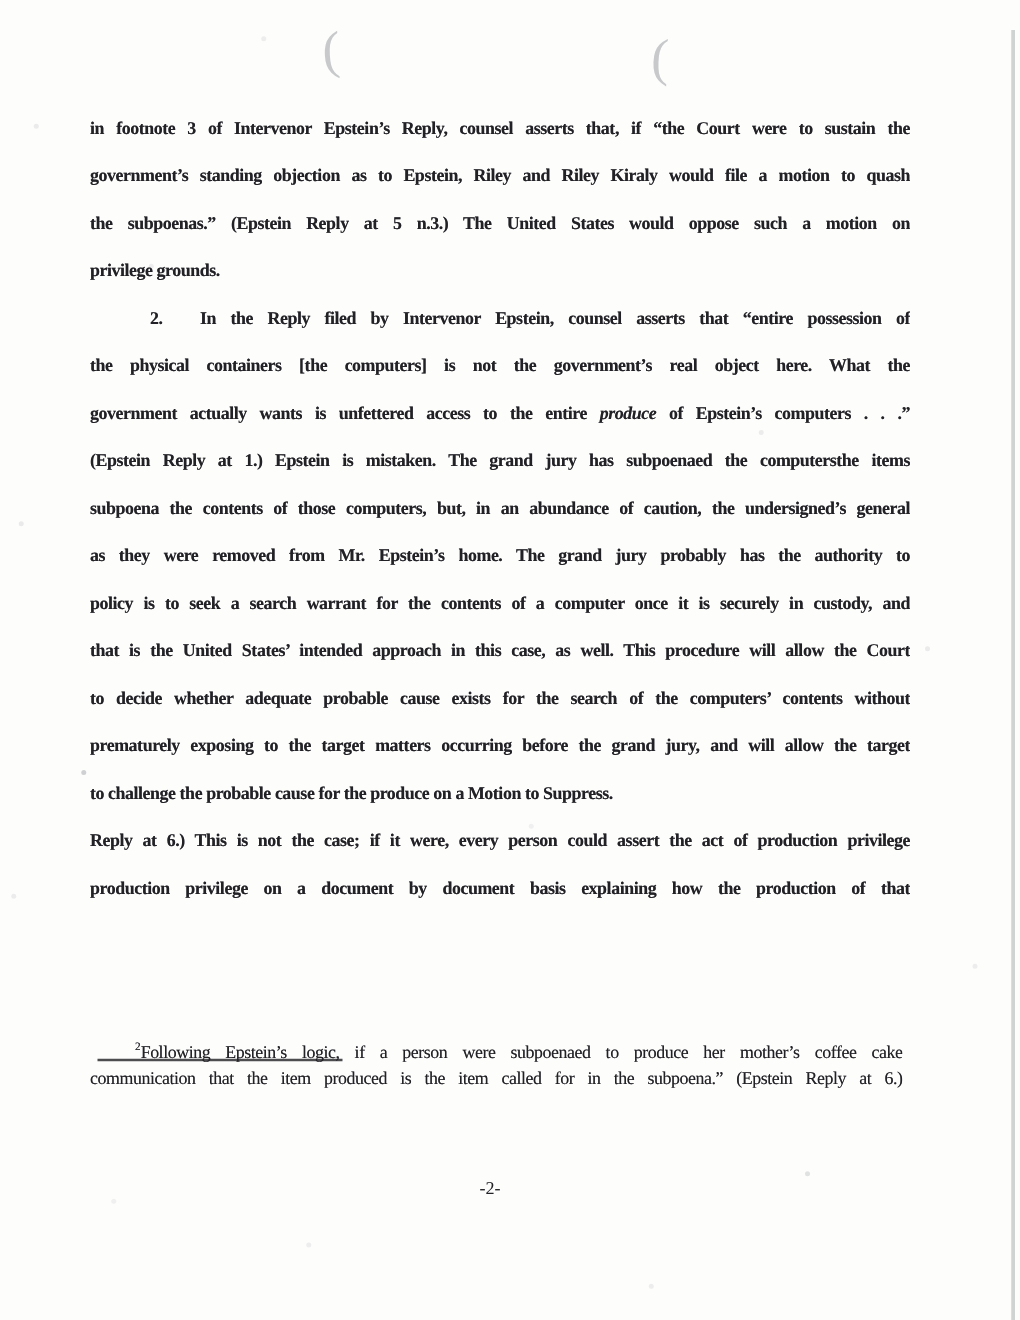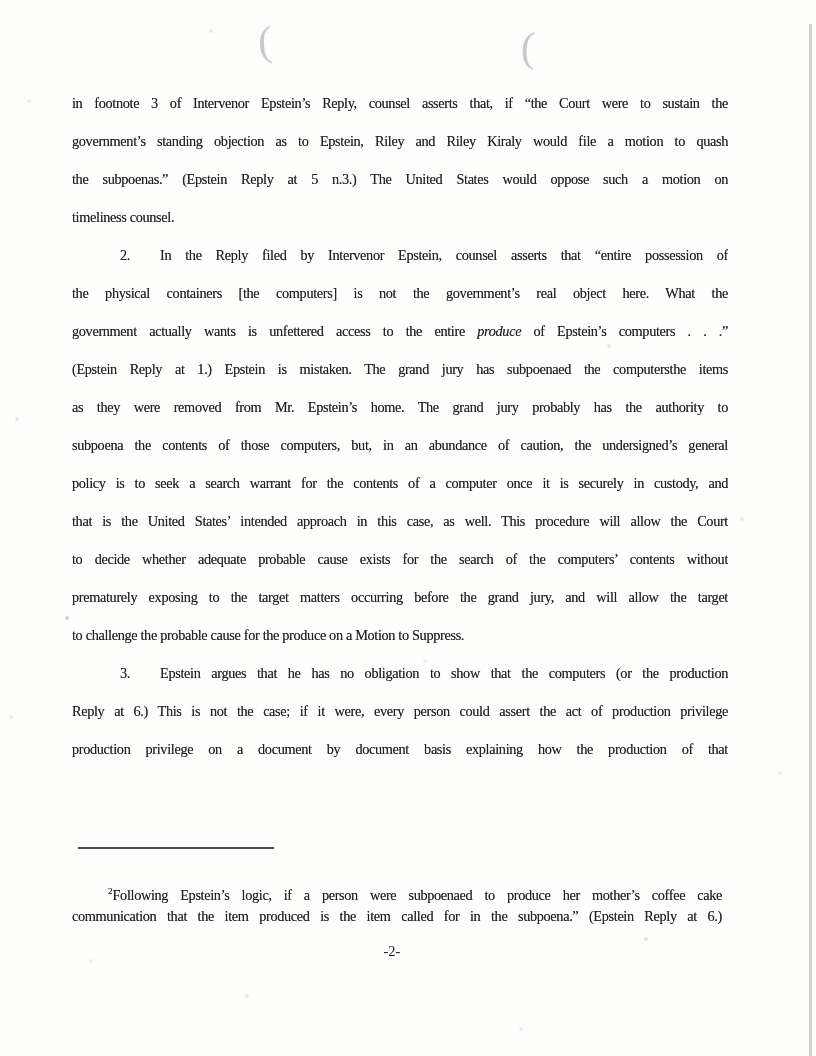--- a/index.html
+++ b/index.html
@@ -7,35 +7,35 @@
     position:relative; width:816px; height:1056px; margin:0 auto;
     background:#fdfdfc; overflow:hidden;
     font-family:"Liberation Serif","DejaVu Serif",serif;
     color:#212126;
   }
   .bodytext {
     position:absolute; left:72px; top:84px; width:656px;
     font-size:14.3px; letter-spacing:-0.35px;
     text-shadow:0 0 0.5px rgba(33,33,38,0.55);
   }
-  .bodytext .tline { height:38px; line-height:38px; }
+  .bodytext .tline { height:38px; line-height:38px;font-weight:bold; }
   .tline {
     text-align:justify; text-align-last:justify;
     overflow:hidden; white-space:normal;
   }
   .tline.endline { text-align-last:left; }
   .it { font-style:italic; }
   .sup { font-size:9px; vertical-align:6px; line-height:0; letter-spacing:0; }
   .pnum { display:inline-block; width:40px; text-indent:0; }
   .fnsep {
     position:absolute; left:78px; top:847px; width:196px; height:2px;
     background:#4d4d50;
   }
   .footnote {
-    position:absolute; left:72px; top:885px; width:650px;
+    position:absolute; left:72px; top:832px; width:650px;
     font-size:14.3px; letter-spacing:-0.35px;
     text-shadow:0 0 0.5px rgba(33,33,38,0.55);
   }
   .footnote .tline { height:21px; line-height:21px; }
   .pageno {
     position:absolute; left:0; top:941px; width:784px;
     text-align:center; font-size:14.5px; line-height:21px;
   }
   .paren {
     position:absolute; font-size:42px; color:#c7c9cb; font-weight:400;
@@ -73,37 +73,36 @@
 <div class="page">
 
   <span class="paren paren-left">(</span>
   <span class="paren paren-right">(</span>
 
   <div class="bodytext">
     <div>
         <div class="tline"><span>in footnote 3 of Intervenor Epstein’s Reply, counsel asserts that, if “the Court were to sustain the</span></div>
         <div class="tline"><span>government’s standing objection as to Epstein, Riley and Riley Kiraly would file a motion to quash</span></div>
         <div class="tline"><span>the subpoenas.”  (Epstein Reply at 5 n.3.) The United States would oppose such a motion on</span></div>
-        <div class="tline endline"><span>timeliness counsel.</span></div>
+        <div class="tline endline"><span>privilege grounds.</span></div>
       </div>
     <div>
         <div class="tline" style="text-indent: 48px;"><span class="pnum">2.</span><span>In the Reply filed by Intervenor Epstein, counsel asserts that “entire possession of</span></div>
         <div class="tline"><span>the physical containers [the computers] is not the government’s real object here.  What the</span></div>
         <div class="tline"><span>government actually wants is unfettered access to the entire </span><span class="it">produce</span><span> of Epstein’s computers . . .”</span></div>
         <div class="tline"><span>(Epstein Reply at 1.)  Epstein is mistaken.  The grand jury has subpoenaed the computersthe items</span></div>
+        <div class="tline"><span>subpoena the contents of those computers, but, in an abundance of caution, the undersigned’s general</span></div>
         <div class="tline"><span>as they were removed from Mr. Epstein’s home.  The grand jury probably has the authority to</span></div>
-        <div class="tline"><span>subpoena the contents of those computers, but, in an abundance of caution, the undersigned’s general</span></div>
         <div class="tline"><span>policy is to seek a search warrant for the contents of a computer once it is securely in custody, and</span></div>
         <div class="tline"><span>that is the United States’ intended approach in this case, as well.  This procedure will allow the Court</span></div>
         <div class="tline"><span>to decide whether adequate probable cause exists for the search of the computers’ contents without</span></div>
         <div class="tline"><span>prematurely exposing to the target matters occurring before the grand jury, and will allow the target</span></div>
         <div class="tline endline"><span>to challenge the probable cause for the produce on a Motion to Suppress.</span></div>
       </div>
     <div>
-        <div class="tline" style="text-indent: 48px;"><span class="pnum">3.</span><span>Epstein argues that he has no obligation to show that the computers (or the production</span></div>
         <div class="tline"><span>Reply at 6.)  This is not the case; if it were, every person could assert the act of production privilege</span></div>
         <div class="tline"><span>production privilege on a document by document basis explaining how the production of that</span></div>
       </div>
   </div>
 
   <div class="fnsep"></div>
 
   <div class="footnote">
       <div class="tline" style="text-indent: 36px;"><span class="sup">2</span><span>Following Epstein’s logic, if a person were subpoenaed to produce her mother’s coffee cake</span></div>
       <div class="tline"><span>communication that the item produced is the item called for in the subpoena.”  (Epstein Reply at 6.)</span></div>

